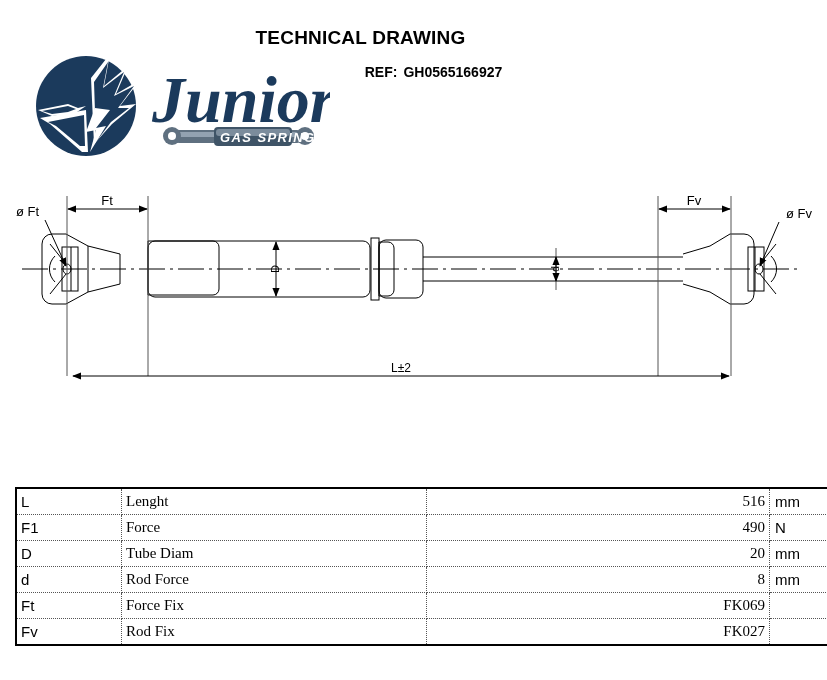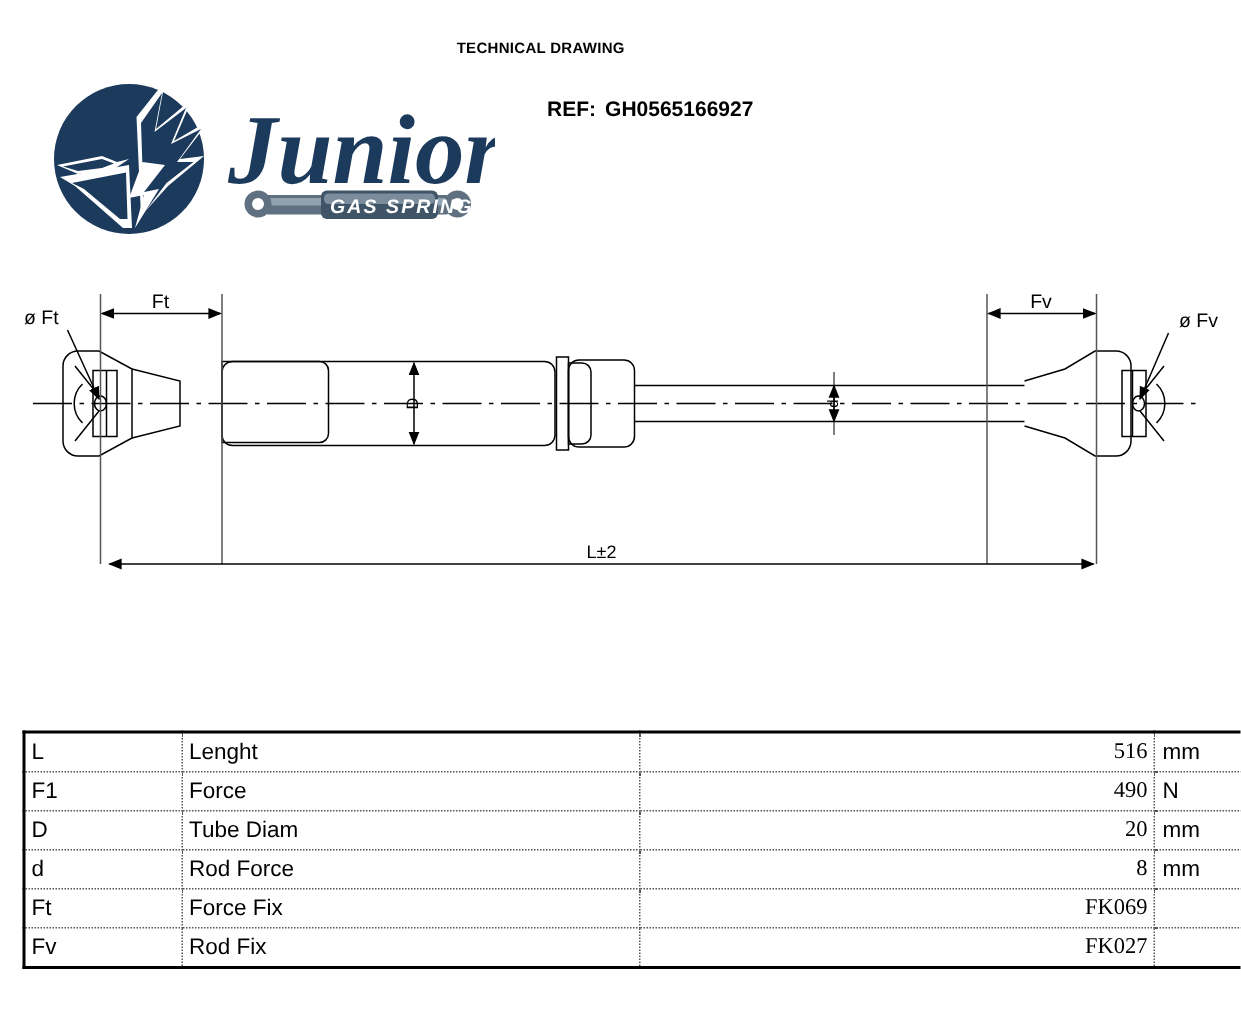--- a/index.html
+++ b/index.html
@@ -16,21 +16,21 @@
     overflow: hidden;
   }
 
   
   #header-title {
     position: absolute;
     left: 0;
     top: 27px;
     width: 721px;
     text-align: center;
-    font-size: 10px;
+    font-size: 19px;
     font-weight: bold;
     letter-spacing: 0.2px;
   }
   #header-ref-row {
     position: absolute;
     left: 0;
     top: 64px;
     width: 827px;
     text-align: center;
     font-size: 14px;
@@ -87,21 +87,21 @@
     padding: 0 4px 1px 4px;
     border-bottom: 1px dotted #555555;
     border-right: 1px dotted #555555;
     vertical-align: middle;
     line-height: 1;
     white-space: nowrap;
     overflow: hidden;
   }
   #spec-table tr:last-child td { border-bottom: none; }
   #spec-table td.col-code  { width: 96px; }
-  #spec-table td.col-desc  { width: 296px; }
+  #spec-table td.col-desc  { width: 296px; font-family: Liberation Serif, serif; }
   #spec-table td.col-value { width: 334px; text-align: right; font-family: Liberation Serif, serif; }
   #spec-table td.col-unit  { width: 65px; border-right: none; text-align: left; padding-left: 5px; }
 </style>
 </head>
 <body>
 
 <div id="header-title">TECHNICAL DRAWING</div>
 
 <div id="header-ref-row">
   <span class="ref-label">REF:</span><span>GH0565166927</span>

